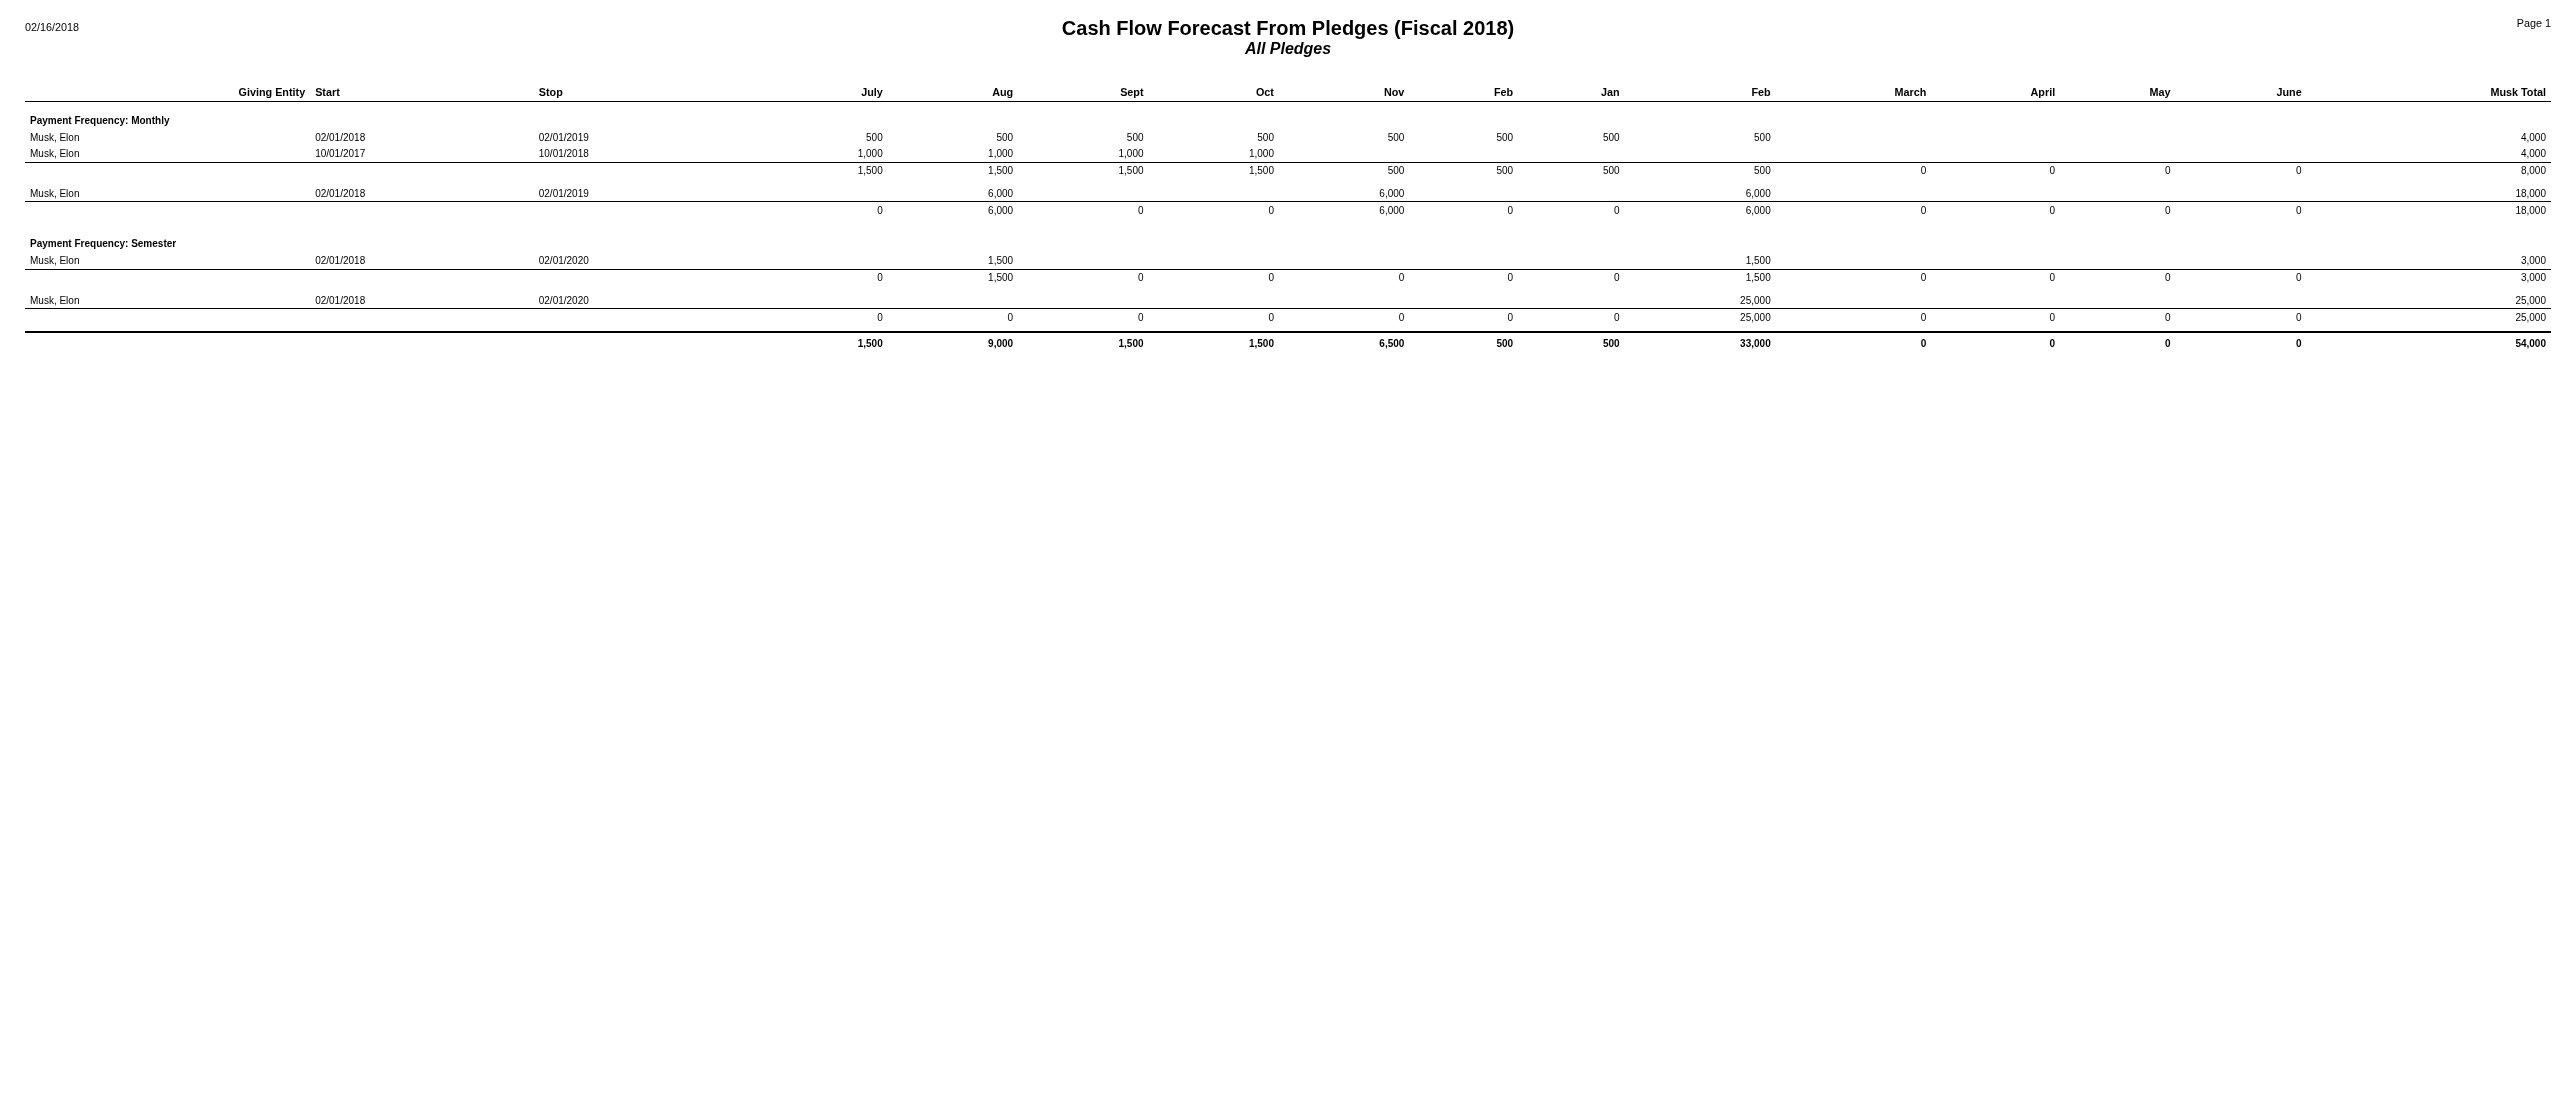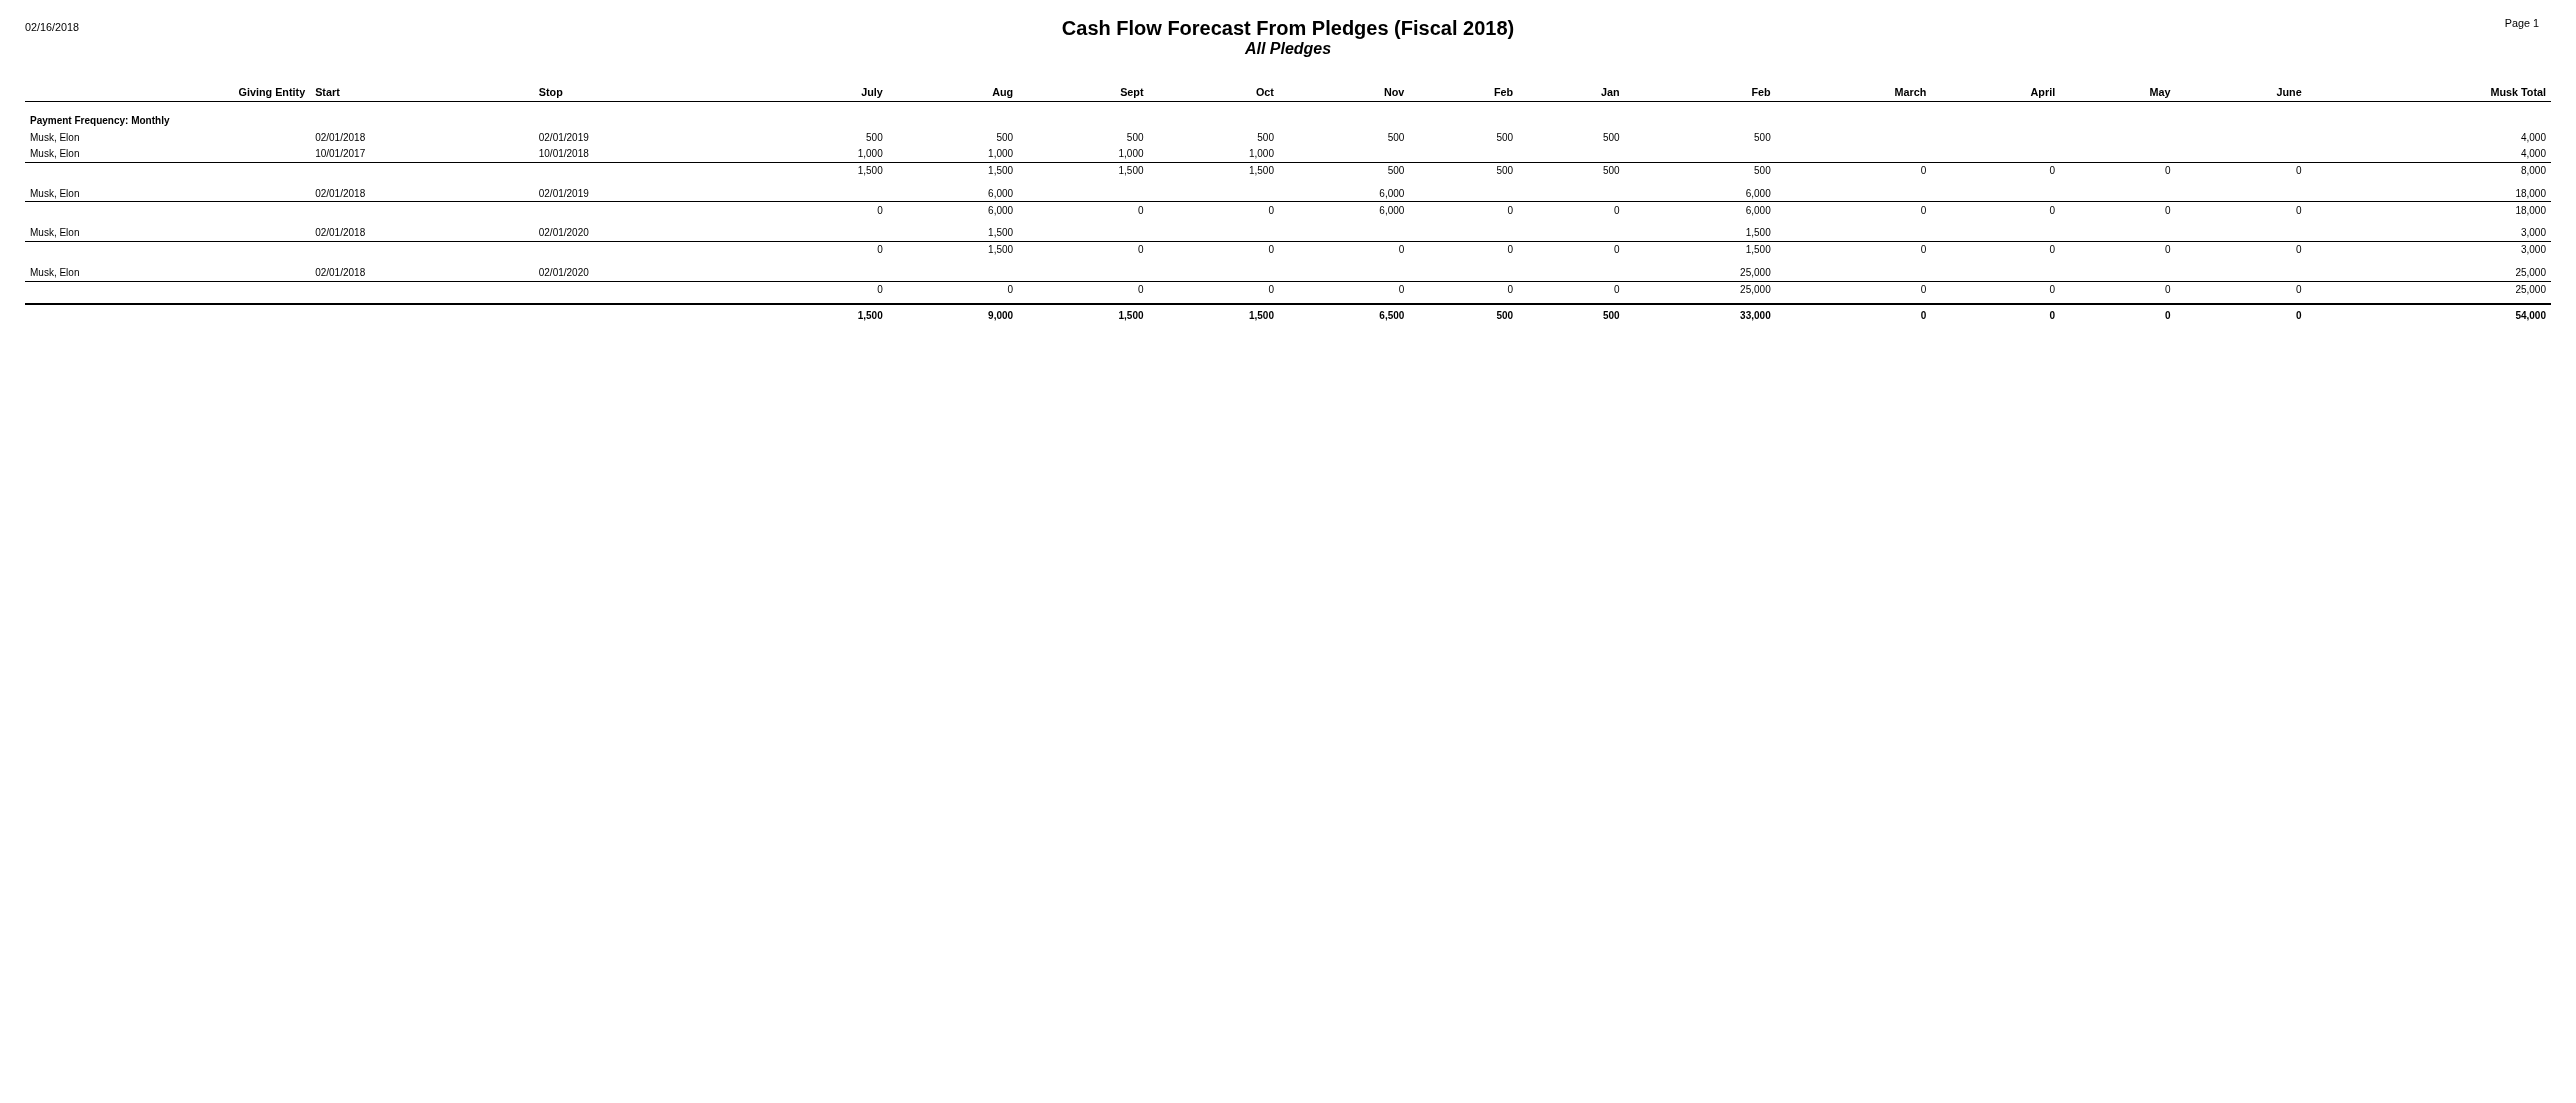--- a/index.html
+++ b/index.html
@@ -16,21 +16,21 @@
       position: relative;
     }
     .report-date {
       position: absolute;
       left: 0;
       top: 4px;
       font-size: 10.8px;
     }
     .report-page {
       position: absolute;
-      right: 12px;
+      right: 0;
       top: 0;
       font-size: 10.8px;
     }
     .report-title {
       font-size: 20px;
       font-weight: bold;
     }
     .report-subtitle {
       font-size: 16px;
       font-weight: bold;
@@ -216,20 +216,23 @@
         <td>6,000</td>
         <td>0</td>
         <td>0</td>
         <td>0</td>
         <td>0</td>
         <td>18,000</td>
       </tr>
       <tr class="spacer">
         <td colspan="16"></td>
       </tr>
+      <tr class="section-header">
+        <td colspan="16">Payment Frequency: Semester</td>
+      </tr>
       <tr>
         <td class="col-entity">Musk, Elon</td>
         <td class="col-start">02/01/2018</td>
         <td class="col-stop">02/01/2020</td>
         <td></td>
         <td>1,500</td>
         <td></td>
         <td></td>
         <td></td>
         <td></td>

